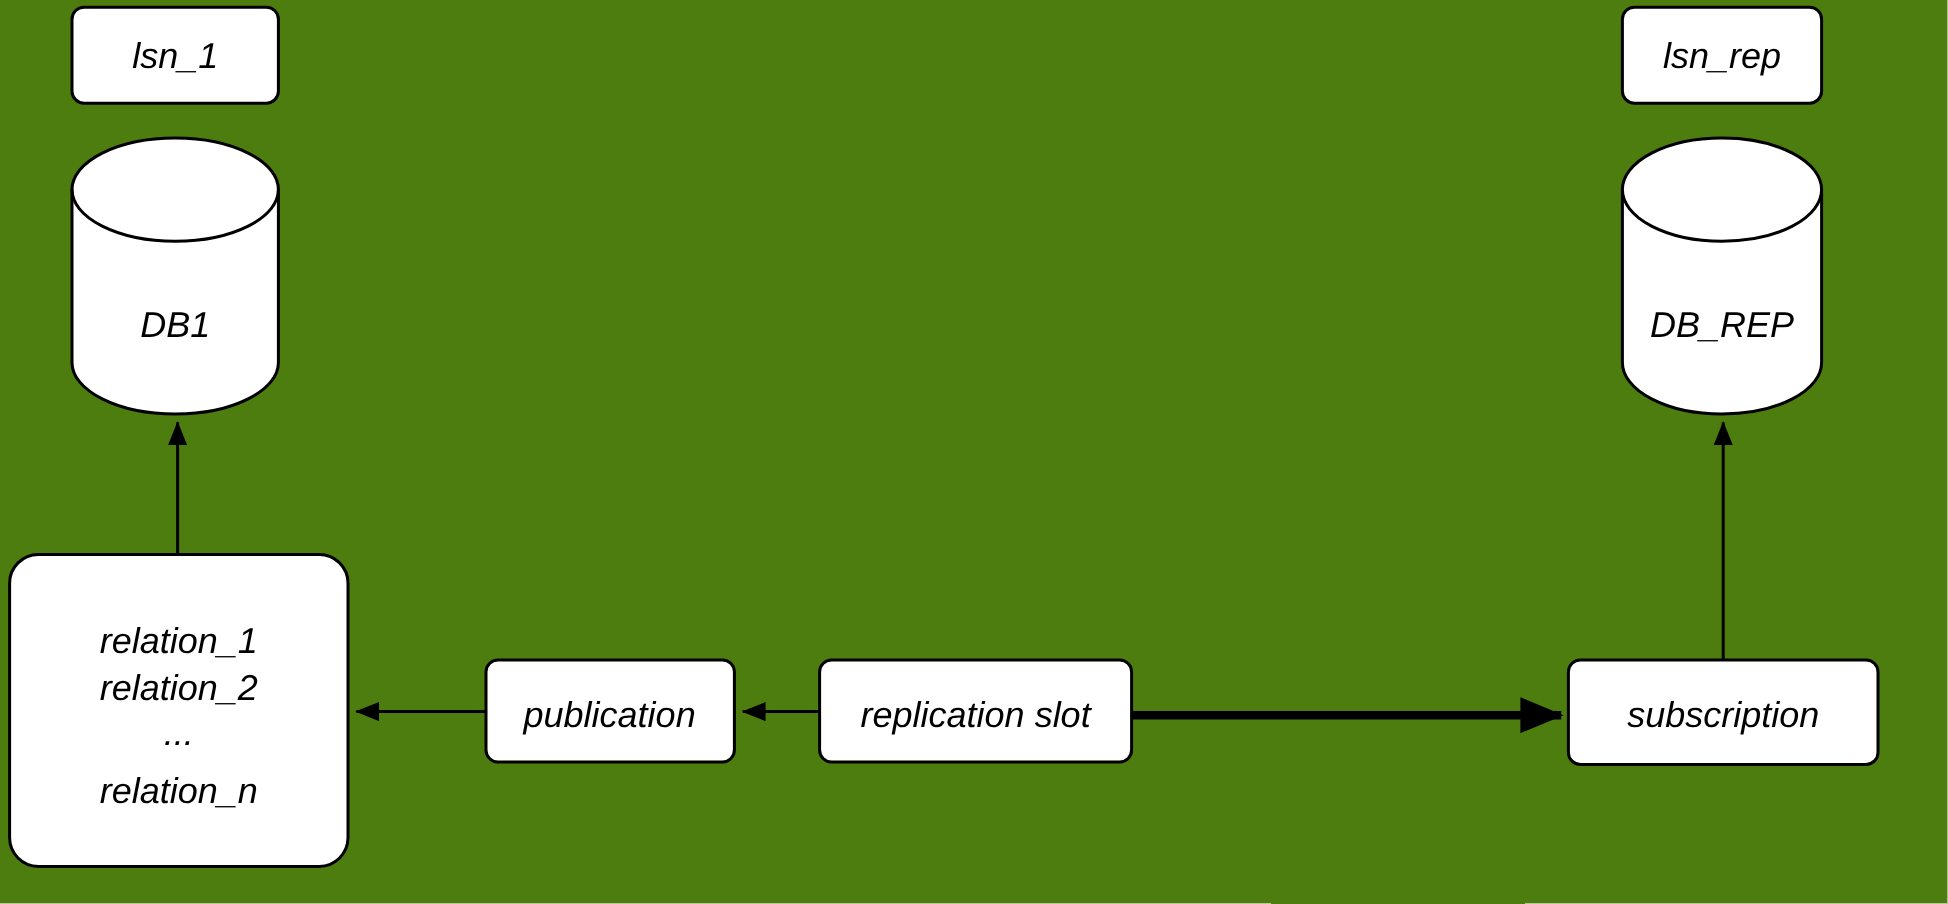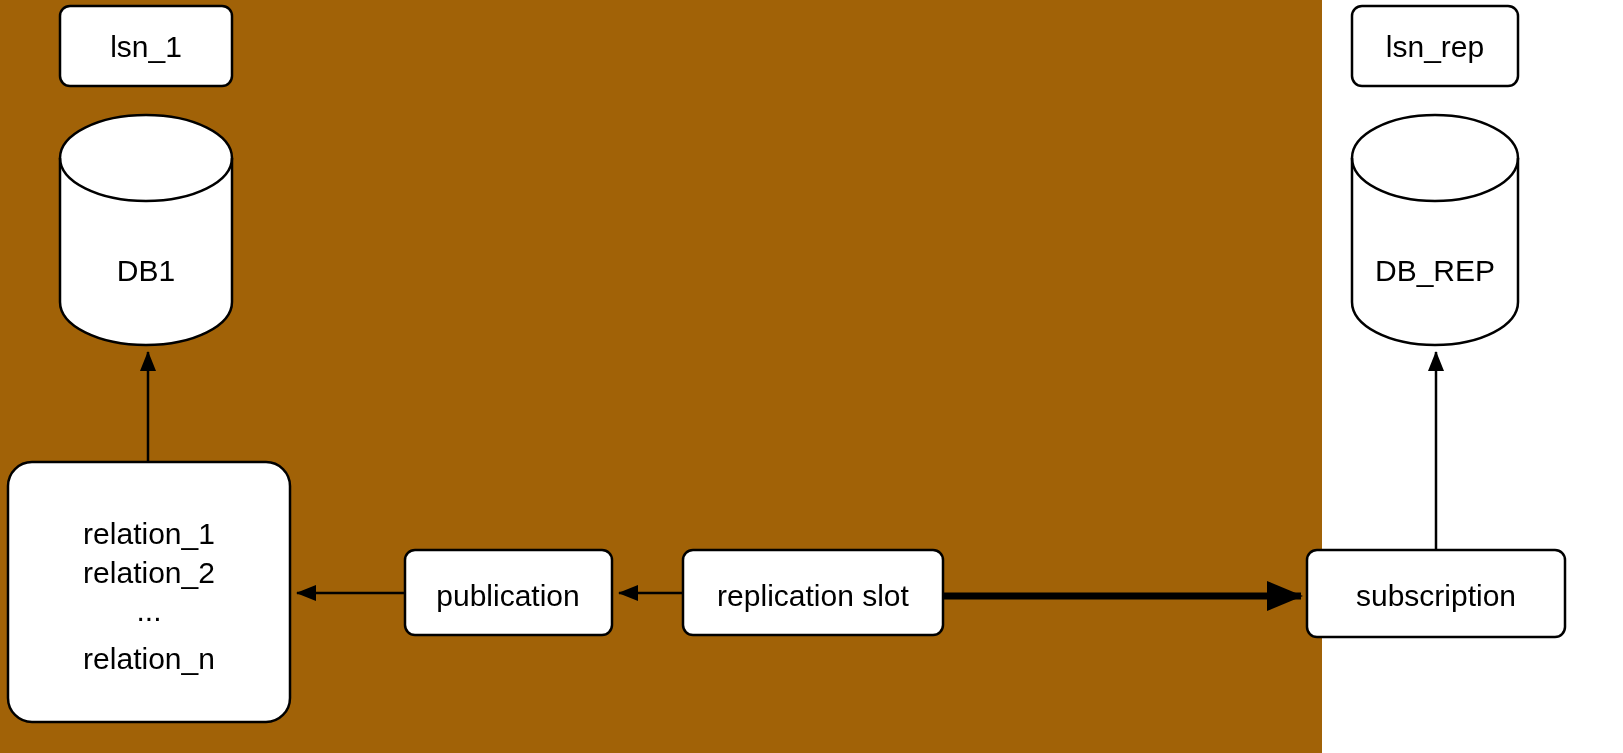--- a/index.html
+++ b/index.html
@@ -2,24 +2,25 @@
 <html><head>
 <meta charset="utf-8">
 <style>
   html, body {
     margin: 0;
     padding: 0;
     background: #ffffff;
   }
   .canvas {
     position: relative;
-    width: 1322px;
+    width: 1623px;
     height: 753px;
-    background: #a16207;
+    background: #4d7c0f;
     font-family: "Liberation Sans", sans-serif;
+    font-style: italic;
   }
   svg {
     display: block;
   }
   .shape {
     fill: #ffffff;
     stroke: #000000;
     stroke-width: 2.5;
   }
   .shape-arc {

